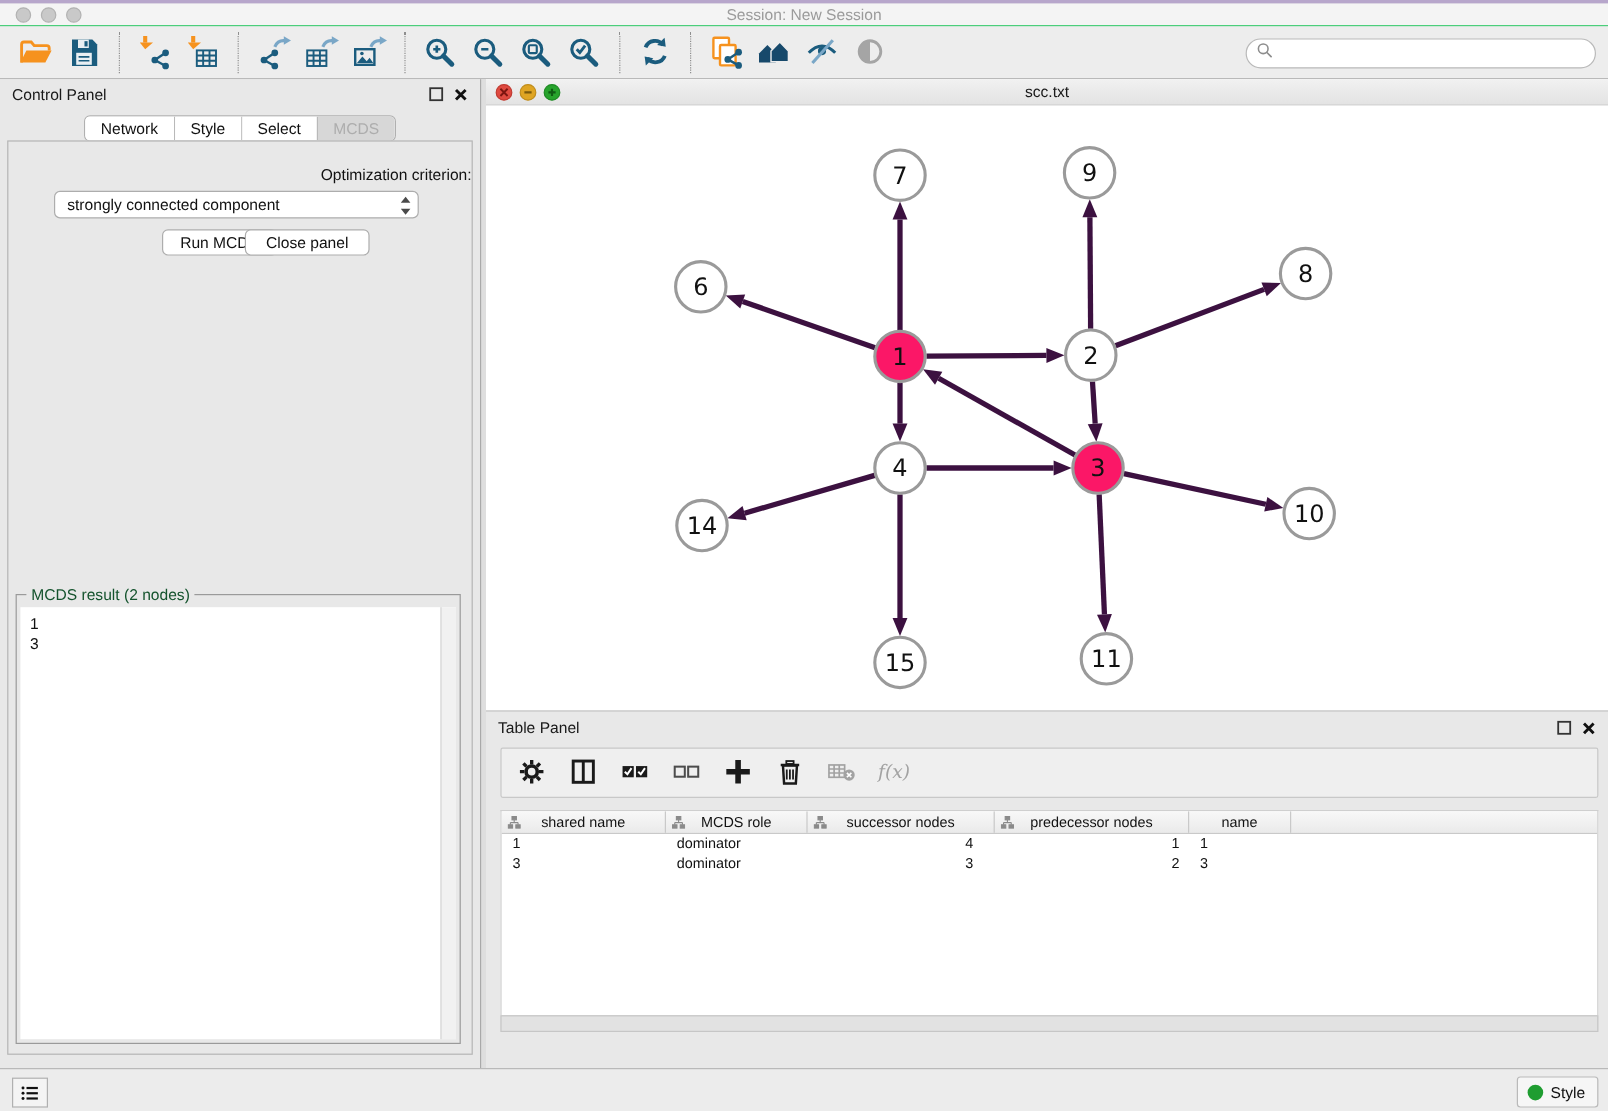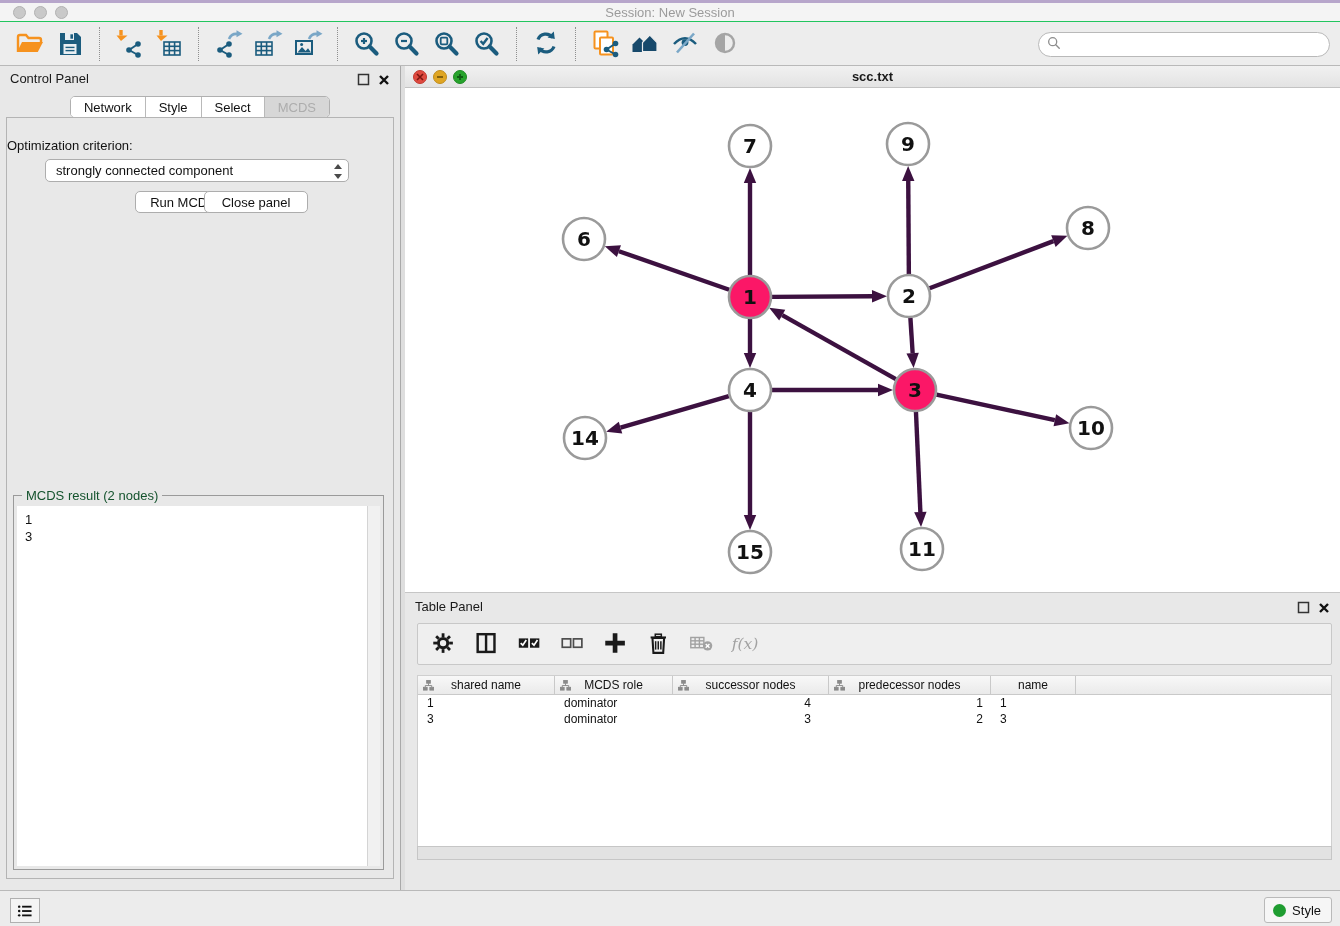--- a/index.html
+++ b/index.html
@@ -26,32 +26,32 @@
   
   .cpanel { position:absolute; left:0; top:0; width:401px; height:824px; background:#e8e8e8; border-right:1px solid #a9a9a9; }
   .panel-head { position:absolute; top:5px; left:10px; font-size:13px; color:#1a1a1a; }
   .panel-ctrls { position:absolute; top:6px; right:10px; display:flex; gap:8px; align-items:center; }
   .tabs { display:flex; border:1px solid #b0b0b0; border-radius:5px; overflow:hidden; background:#fff; height:22px; }
   .tab { padding:2px 13px; font-size:13px; color:#111; background:#fff; border-right:1px solid #b9b9b9; display:flex; align-items:center; }
   .tab:last-child { border-right:none; }
   .tab.selected { background:#d7d7d7; color:#adadad; }
   .cp-tabs { position:absolute; top:30px; left:0; width:100%; display:flex; justify-content:center; }
   .cp-box { position:absolute; left:6px; right:6px; top:51px; bottom:11px; border:1px solid #b4b4b4; background:#e8e8e8; }
-  .opt-label { position:absolute; top:20px; width:100%; text-align:left; font-size:13px; color:#111; }
+  .opt-label { position:absolute; top:20px; width:100%; text-align:right; font-size:13px; color:#111; }
   .combo { position:absolute; left:38px; right:44px; top:41px; height:23px; background:#fff; border:1px solid #adadad; border-radius:5px; font-size:13px; color:#111; display:flex; align-items:center; padding-left:10px; }
   .combo .stepper { position:absolute; right:5px; top:3px; }
   .btn { position:absolute; height:22px; background:#fff; border:1px solid #adadad; border-radius:5px; font-size:13px; color:#111; display:flex; align-items:center; justify-content:center; }
   .groupbox { position:absolute; left:6px; right:9px; top:377px; bottom:8px; border:1px solid #9a9a9a; }
   .groupbox-label { position:absolute; top:-8px; left:8px; background:#e8e8e8; padding:0 4px; font-size:13px; color:#14532d; }
   .result-area { position:absolute; left:3px; right:3px; top:10px; bottom:3px; background:#fff; }
   .result-scroll { position:absolute; right:0; top:0; bottom:0; width:13px; background:#f1f1f1; border-left:1px solid #d4d4d4; }
   .result-lines { padding:5px 8px; font-size:13px; color:#111; line-height:17px; }
 
   
-  .netwin { position:absolute; left:405px; top:0; width:935px; height:526px; background:#fff;font-weight:bold; }
+  .netwin { position:absolute; left:405px; top:0; width:935px; height:526px; background:#fff; }
   .net-titlebar { position:absolute; top:0; left:0; width:100%; height:22px; background:linear-gradient(#f1f1f1,#e3e3e3); border-bottom:1px solid #c3c3c3; }
   .net-lights { position:absolute; left:8px; top:4px; display:flex; gap:6px; }
   .net-light { width:14px; height:14px; border-radius:50%; display:flex; align-items:center; justify-content:center; }
   .net-title { position:absolute; left:0; right:0; top:3px; text-align:center; font-size:13px; color:#1a1a1a; }
   .net-canvas { position:absolute; top:22px; left:0; width:935px; height:504px; background:#fff; }
 
   
   .tablepanel { position:absolute; left:405px; top:526px; width:935px; height:298px; background:#e8e8e8; border-top:1px solid #c6c6c6; }
   .tp-toolbar { position:absolute; left:12px; right:8px; top:30px; height:42px; background:#efefef; border:1px solid #c8c8c8; border-radius:2px; display:flex; align-items:center; padding-left:12px; gap:15px; }
   .tp-icon { width:28px; height:28px; display:flex; align-items:center; justify-content:center; }

